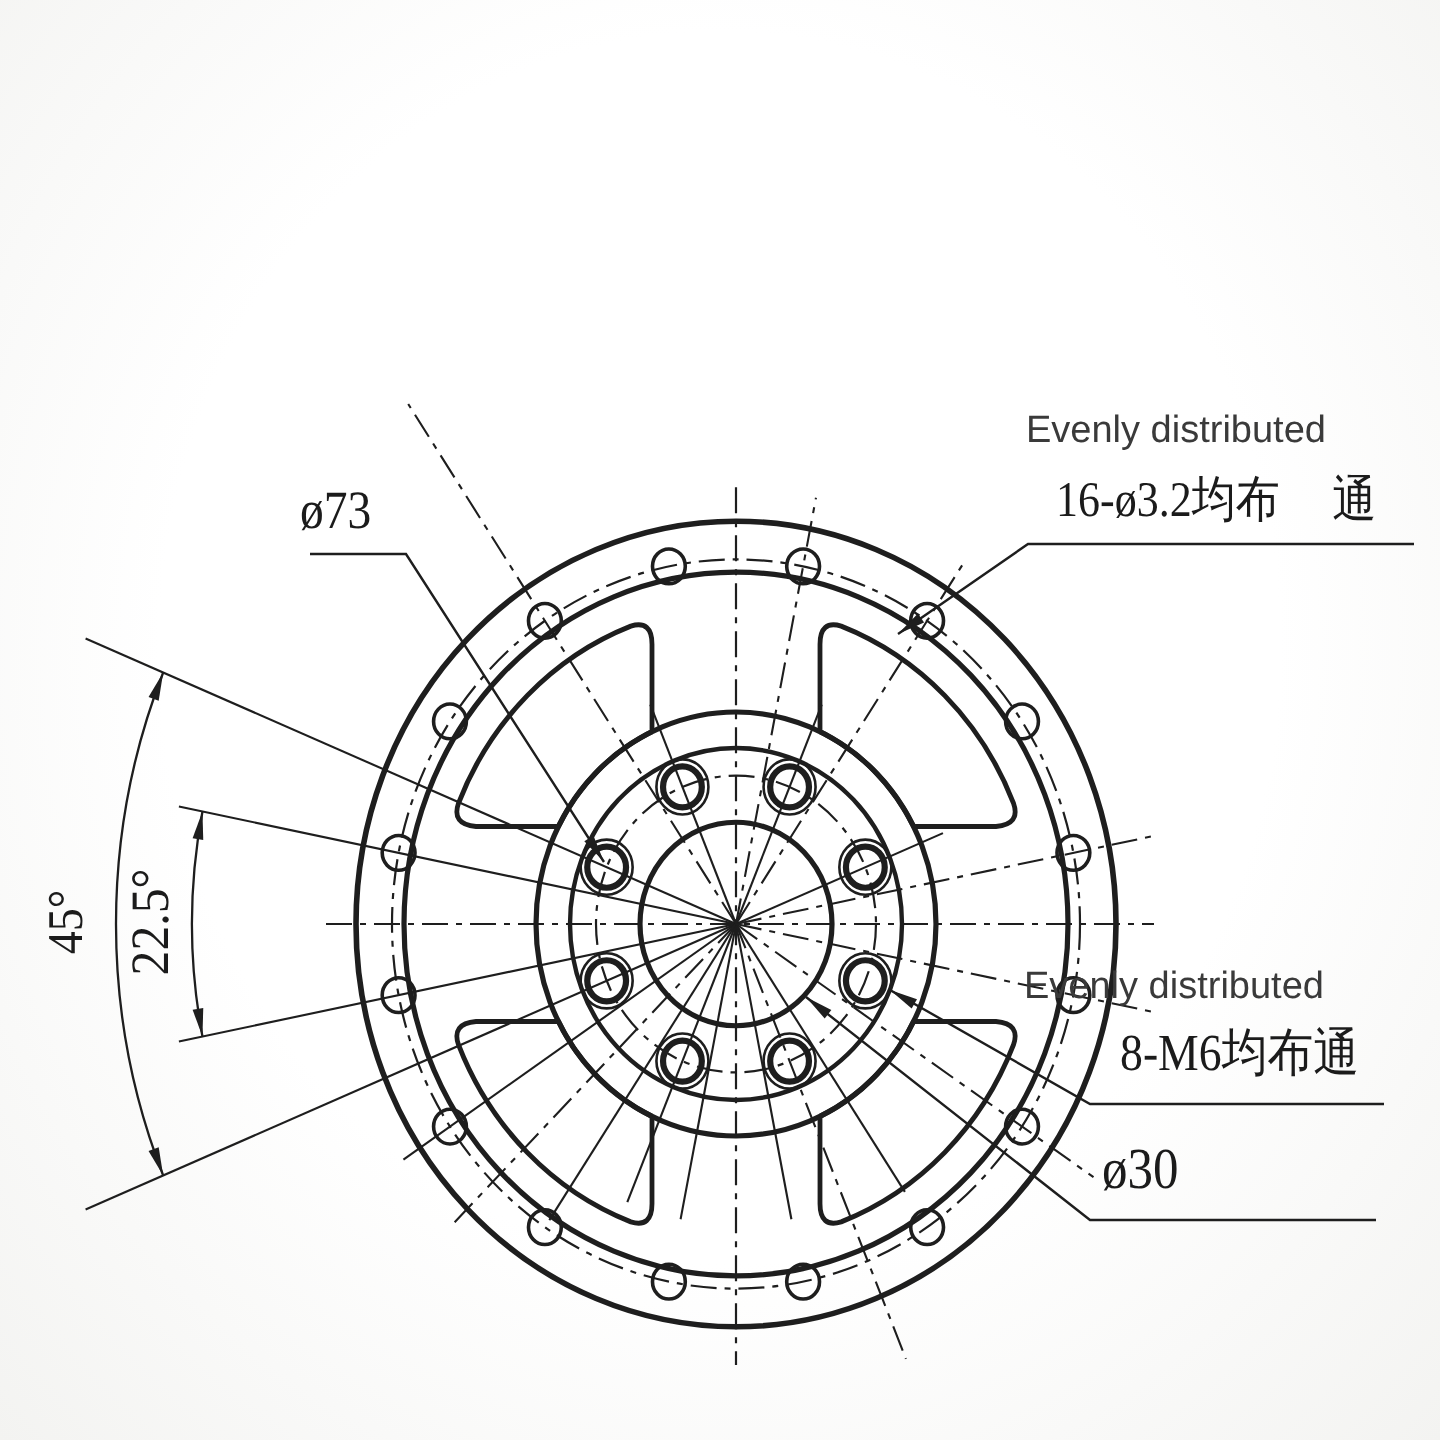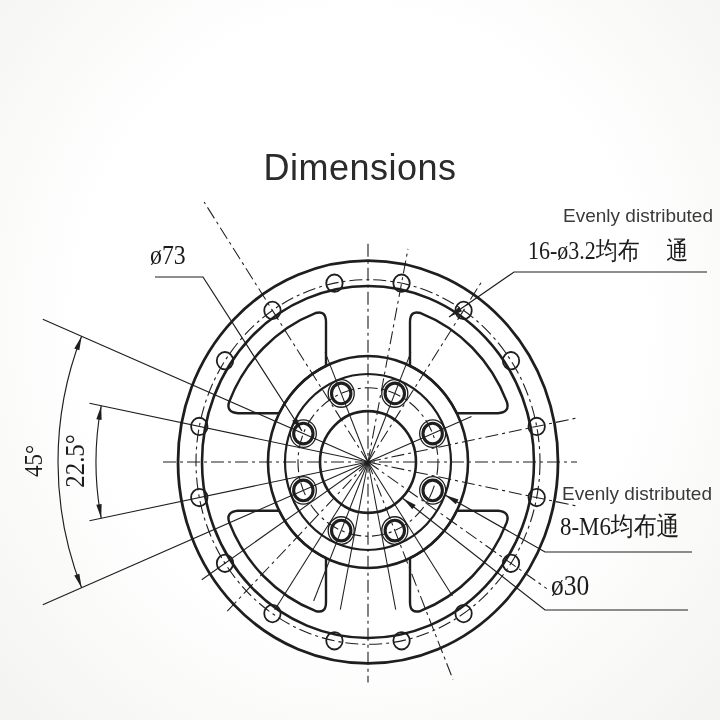--- a/index.html
+++ b/index.html
@@ -6,21 +6,21 @@
   body{width:720px;height:720px;background:#f6f6f4;font-family:"Liberation Sans",sans-serif;}
   .page{position:relative;width:720px;height:720px;overflow:hidden;
         background:radial-gradient(ellipse at 50% 45%, #ffffff 55%, #f3f3f1 100%);}
   svg{position:absolute;left:0;top:0;}
   .lbl{position:absolute;color:#1b1b1b;white-space:nowrap;line-height:1.05;}
   .title{font-family:"Liberation Sans",sans-serif;font-size:36px;font-weight:500;
          color:#2b2b2b;letter-spacing:0.5px;width:200px;text-align:center;}
   .cad{font-family:"Liberation Serif","DejaVu Serif",serif;font-weight:500;
        transform:scaleX(0.88);transform-origin:left top;}
   .note{font-family:"Liberation Sans",sans-serif;font-size:19px;color:#3a3a3a;
-        width:200px;text-align:right;}
+        width:200px;}
   .pair{display:flex;justify-content:space-between;}
   .rot{transform:rotate(-90deg) scaleX(0.92);transform-origin:center center;text-align:center;}
 </style>
 </head>
 <body>
 
 <div class="page">
 
   <svg id="cad" width="720" height="720" viewBox="0 0 720 720">
       <line x1="368" y1="243.64" x2="367.99999999999994" y2="682.48" stroke="#1e1e1e" stroke-width="1.1" stroke-dasharray="13 4 3 4"></line>
@@ -98,21 +98,20 @@
       <polyline points="155,277 203,277 302,431" fill="none" stroke="#1e1e1e" stroke-width="1.2"></polyline>
       <polyline points="707,272 514,272 449,317" fill="none" stroke="#1e1e1e" stroke-width="1.2"></polyline>
       <polyline points="692,552 545,552 445,495" fill="none" stroke="#1e1e1e" stroke-width="1.2"></polyline>
       <polyline points="688,610 545,610 403,498.5" fill="none" stroke="#1e1e1e" stroke-width="1.2"></polyline>
       <polygon points="302,431 292.1582118380943,420.68354684127473 296.7005756051277,417.7634558481818" fill="#1e1e1e"></polygon>
       <polygon points="449,317 458.9738237401711,306.8111413789375 462.0475576258547,311.2509792138139" fill="#1e1e1e"></polygon>
       <polygon points="445,495 458.49993000152375,499.5871439866172 455.82583356387073,504.2785412456576" fill="#1e1e1e"></polygon>
       <polygon points="403,498.5 415.6786046335641,505.0224983362028 412.3436893412511,509.26965503134574" fill="#1e1e1e"></polygon>
     </svg>
 
-  <div class="lbl title" style="left:260px;top:149px;">Dimensions</div>
 
   <div class="lbl cad" style="left:150px;top:241px;font-size:27px;">ø73</div>
 
   <div class="lbl note" style="left:513px;top:206px;">Evenly distributed</div>
   <div class="lbl cad pair" style="left:528px;top:238px;font-size:25px;width:182px;">
     <span>16-ø3.2均布</span>
     <span>通</span>
   </div>
 
   <div class="lbl note" style="left:512px;top:484px;">Evenly distributed</div>

